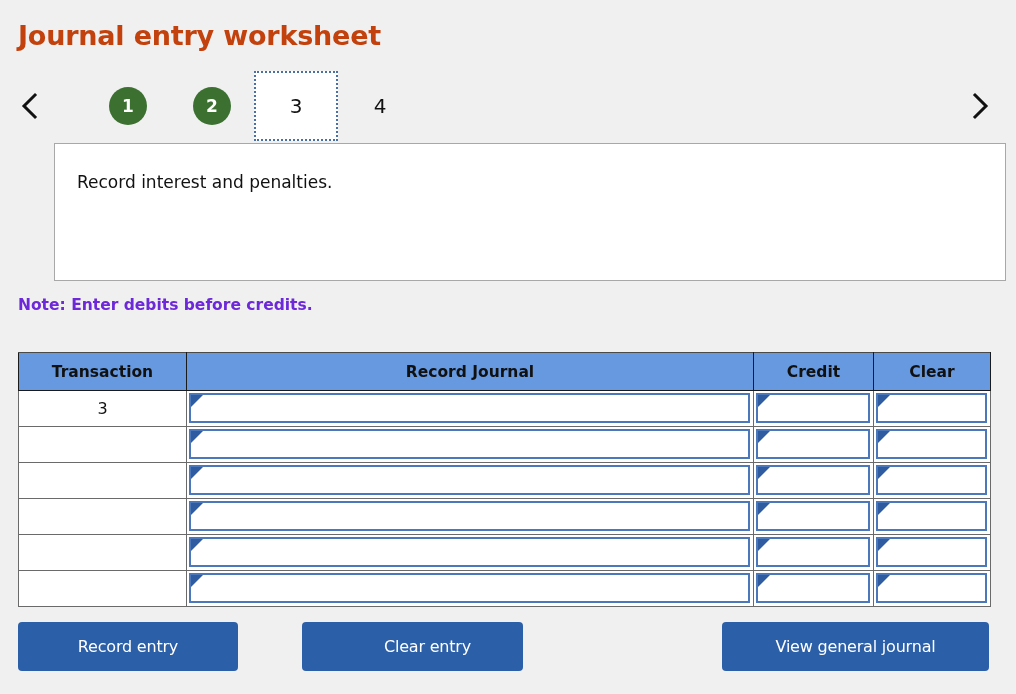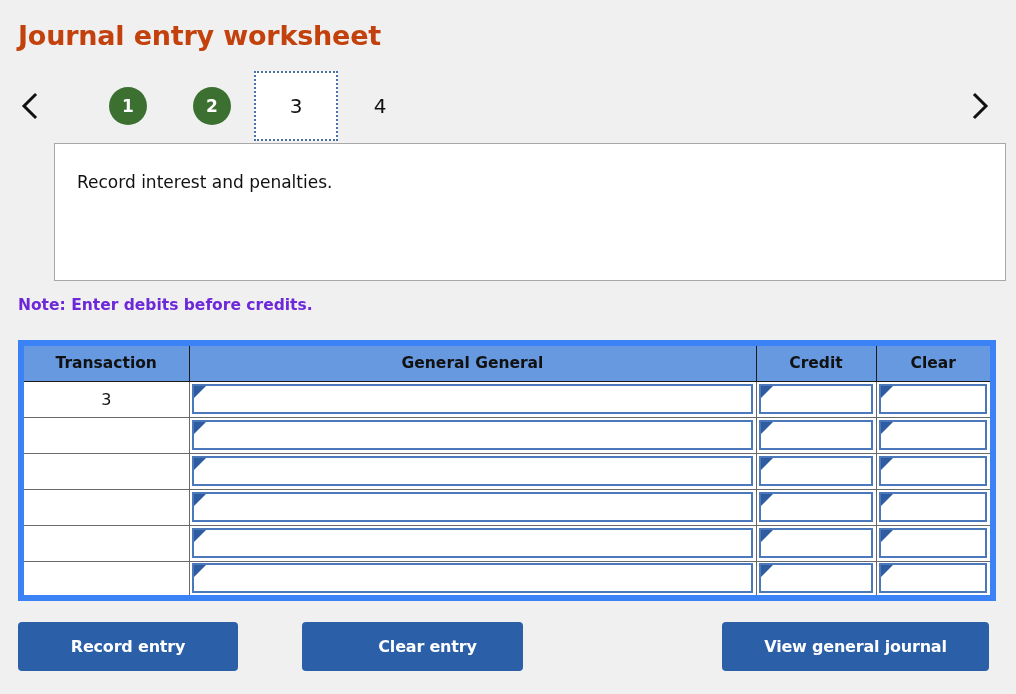--- a/index.html
+++ b/index.html
@@ -129,26 +129,26 @@
     top: 296px;
     font-size: 15.5px;
     font-weight: bold;
     color: #6d28d9;
   }
 
   
   .jtable {
     position: absolute;
     left: 18px;
-    top: 340px;
+    top: 352px;
     width: 960px;
     border-collapse: collapse;
     table-layout: fixed;
     background: #a3a3a3;
-    border: 6px solid #3b82f6;
+    border: 1px solid #3b82f6;
   }
   .jtable th {
     background: #6699e0;
     color: #111;
     font-size: 15.5px;
     font-weight: bold;
     height: 38px;
     border: 1px solid #1b1b1b;
     border-top: 1px solid #4a4a4a;
     text-align: center;
@@ -213,21 +213,21 @@
   .btn {
     position: absolute;
     top: 0;
     height: 49px;
     background: #2b5fa8;
     color: #ffffff;
     border: none;
     border-radius: 4px;
     font-family: "DejaVu Sans", "Liberation Sans", sans-serif;
     font-size: 16px;
-    font-weight: bold;
+    font-weight: normal;
     cursor: pointer;
     letter-spacing: -0.2px;
   }
   .btn-record { left: 18px;  width: 220px; }
   .btn-clear  { left: 302px; width: 221px; padding-left: 36px; }
   .btn-view   { left: 722px; width: 267px; text-align: center; }
 </style>
 </head>
 <body>
 
@@ -278,21 +278,21 @@
   <table class="jtable">
     <colgroup>
       <col class="col-txn">
         <col class="col-gj">
         <col class="col-deb">
         <col class="col-cred">
     </colgroup>
     <thead>
       <tr>
         <th>Transaction</th>
-        <th>General General</th>
+        <th>Record Journal</th>
         <th>Credit</th>
         <th>Clear</th>
       </tr>
     </thead>
     <tbody>
       <tr>
         <td class="txn-cell">3</td>
         <td class="input-cell">
           <span class="cellbox">
             <span class="tri"></span>

